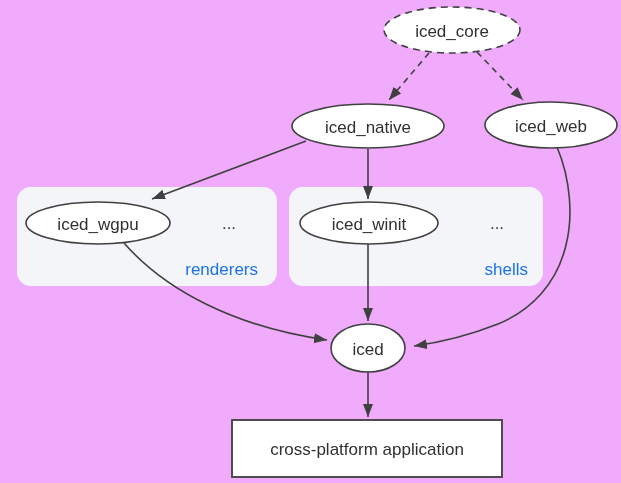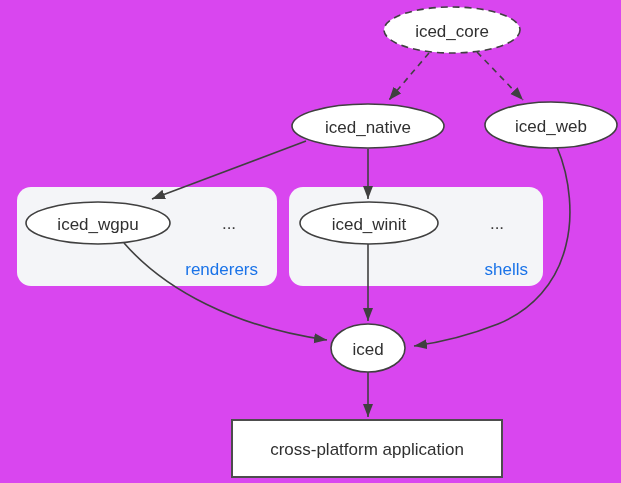--- a/index.html
+++ b/index.html
@@ -4,21 +4,21 @@
 <style>
   html, body {
     margin: 0;
     padding: 0;
     background: #ffffff;
   }
   .canvas {
     position: relative;
     width: 621px;
     height: 483px;
-    background: #d946ef;
+    background: #f0abfc;
     font-family: "Liberation Sans", sans-serif;
   }
   svg { display: block; }
   .edge {
     fill: none;
     stroke: #404040;
     stroke-width: 1.6;
   }
   .edge.dashed { stroke-dasharray: 6 5; }
   .node-shape {

